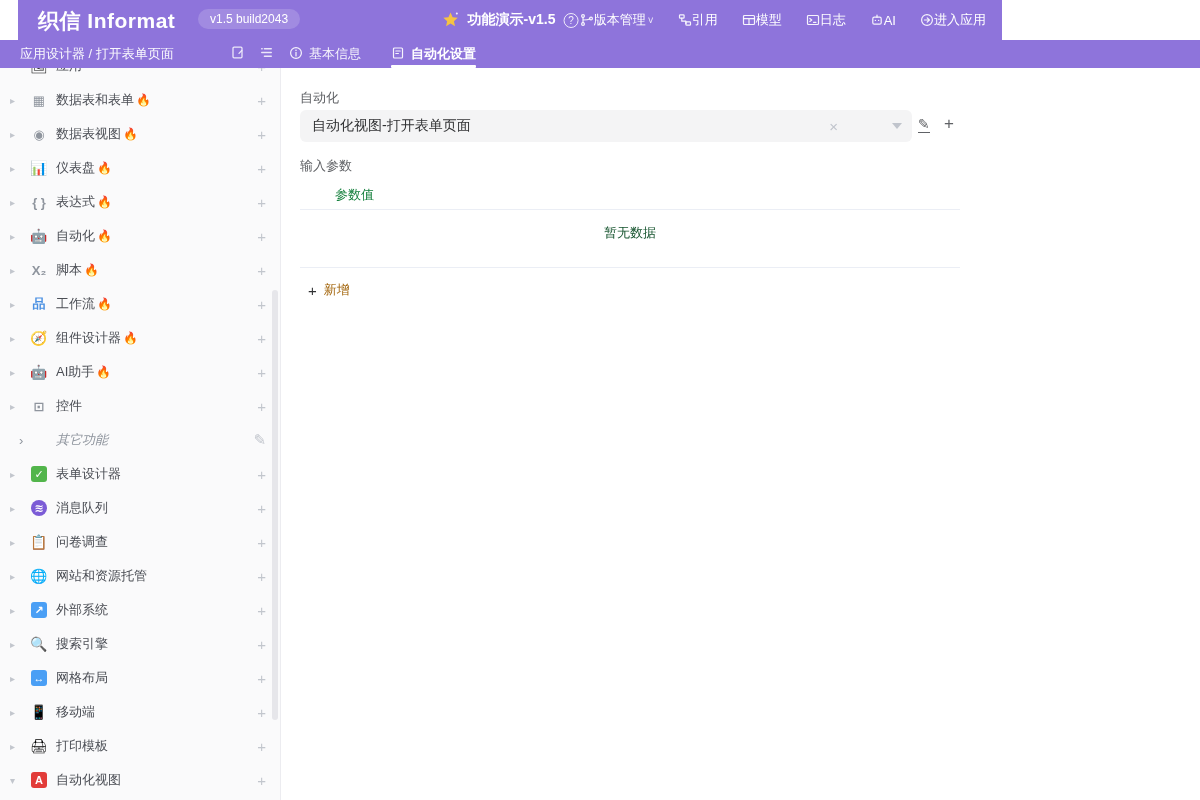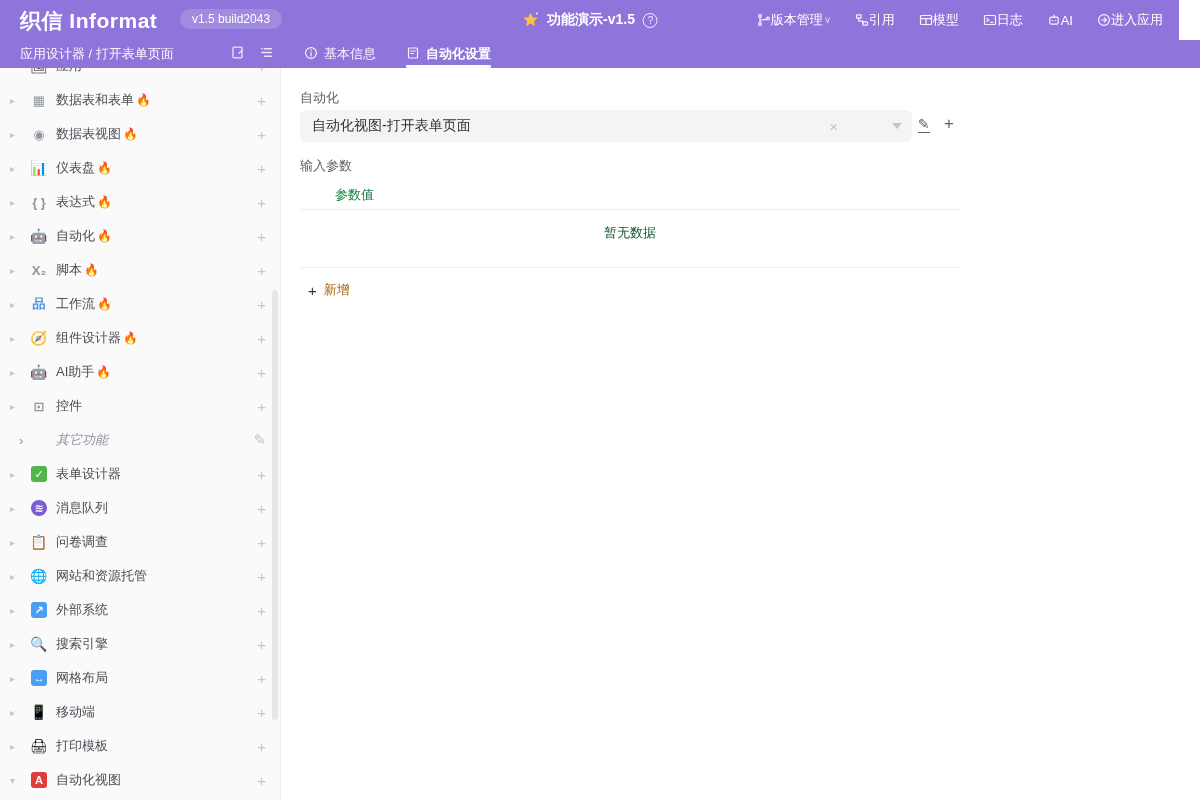--- a/index.html
+++ b/index.html
@@ -1,20 +1,20 @@
 <!DOCTYPE html>
 <html><head>
 <meta charset="utf-8">
 <style>
   * { margin:0; padding:0; box-sizing:border-box; }
   html,body { width:1200px; height:800px; overflow:hidden;
     font-family:"Liberation Sans","DejaVu Sans",sans-serif; background:#fff; }
 
   
-  .topbar { position:absolute; left:0; top:0; width:1179px; height:40px;
+  .topbar { position:absolute; left:18px; top:0; width:984px; height:40px;
     background:#8e74db; display:flex; align-items:center; color:#fff; }
   .logo { position:absolute; left:20px; top:7px; font-size:21px; font-weight:800;
     letter-spacing:.5px; color:#fff; white-space:nowrap; }
   .ver-badge { position:absolute; left:180px; top:9px; height:20px; padding:0 12px;
     background:rgba(255,255,255,.17); border-radius:10px; font-size:12px;
     line-height:20px; color:#fff; white-space:nowrap; }
   .title-wrap { position:absolute; left:50%; top:0; height:40px; transform:translateX(-50%);
     display:flex; align-items:center; gap:8px; }
   .app-title { font-size:14px; font-weight:700; color:#fff; white-space:nowrap; }
   .help-circle { width:15px; height:15px; border:1px solid rgba(255,255,255,.85);
@@ -26,21 +26,21 @@
     color:#fff; white-space:nowrap; cursor:pointer; }
   .menu-item svg { display:block; }
   .caret-down { font-size:10px; color:rgba(255,255,255,.85); margin-left:2px; }
 
   .subbar { position:absolute; left:0; top:40px; width:1200px; height:28px;
     background:#8e74db; display:flex; align-items:center; color:#fff; }
   .breadcrumb { position:absolute; left:20px; font-size:13px; color:rgba(255,255,255,.95);
     white-space:nowrap; }
   .sub-icons { position:absolute; left:230px; display:flex; gap:14px; align-items:center; }
   .sub-icon { opacity:.9; cursor:pointer; }
-  .tabs { position:absolute; left:296px; top:0; height:28px; display:flex; gap:14px; }
+  .tabs { position:absolute; left:281px; top:0; height:28px; display:flex; gap:14px; }
   .tab { position:relative; display:flex; align-items:center; gap:6px; padding:0 8px;
     font-size:13px; color:rgba(255,255,255,.92); cursor:pointer; }
   .tab.active { font-weight:700; color:#fff; }
   .tab.active::after { content:""; position:absolute; left:8px; right:8px; bottom:0;
     height:3px; background:#fff; border-radius:1px; }
 
   
   .sidebar { position:absolute; left:0; top:68px; width:281px; height:732px;
     background:#fafafb; border-right:1px solid #ececf0; overflow:hidden; }
   .slist { margin-top:-19px; }

